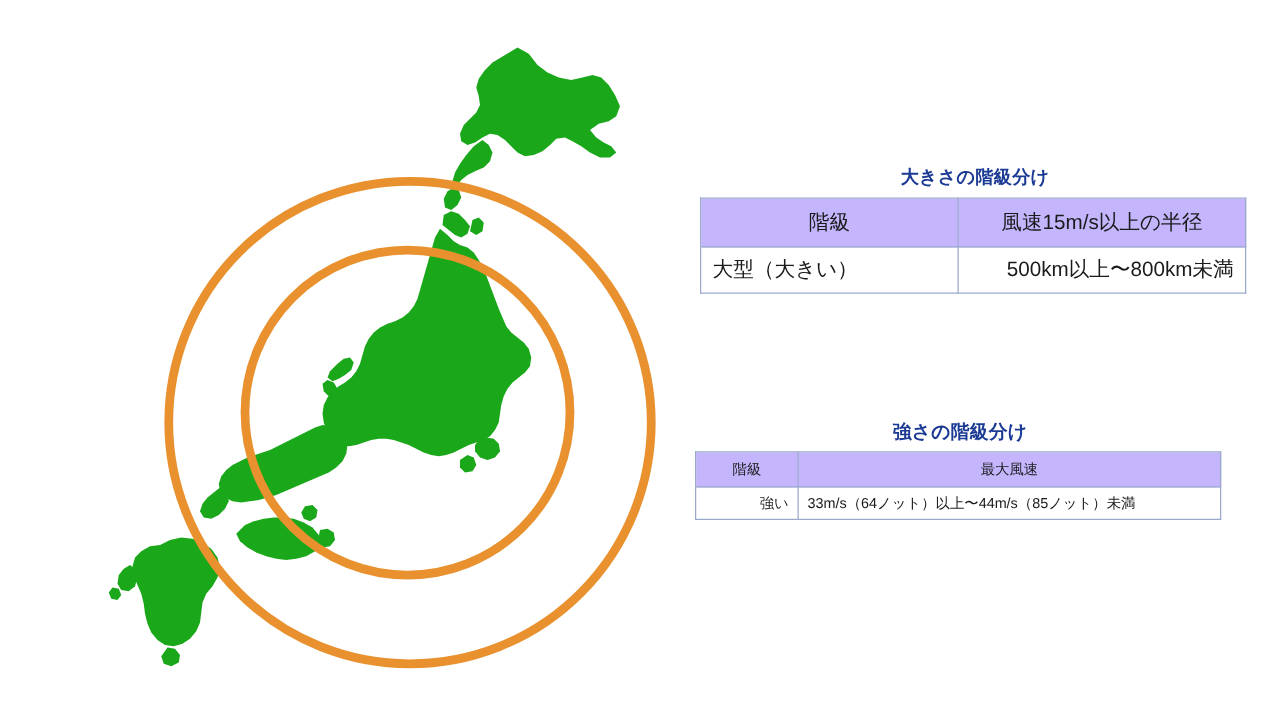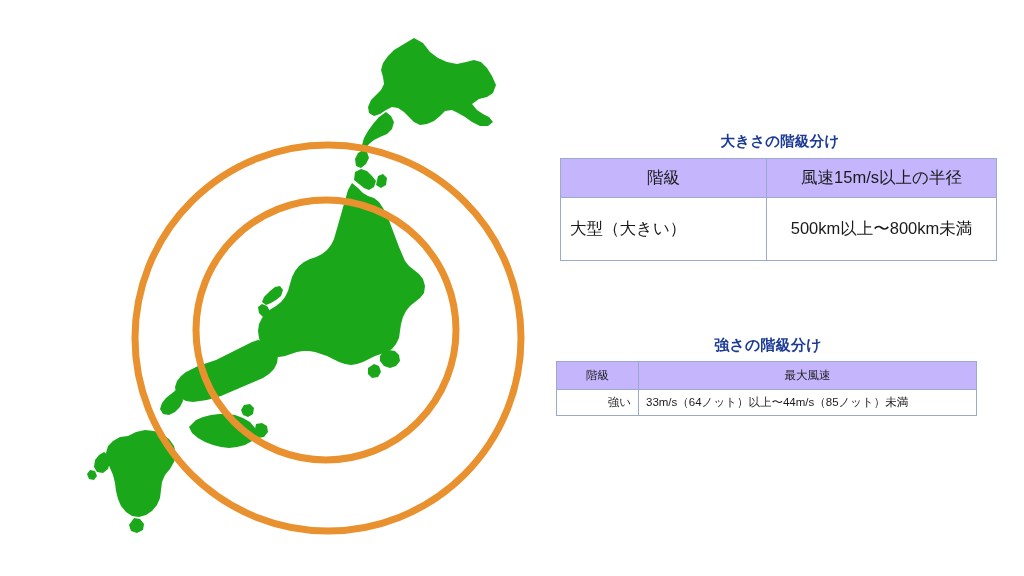--- a/index.html
+++ b/index.html
@@ -68,26 +68,26 @@
     vertical-align: middle;
     white-space: nowrap;
   }
   table.data-table thead td, table.data-table thead th {
     background: #c4b5fd;
     text-align: center;
   }
 
   
   #size-table { width: 436px; }
-  #size-table td { font-size: 16.5px; padding: 20px 9px; }
+  #size-table td { font-size: 16.5px; padding: 7px 9px; }
   #size-table thead td { padding: 8px 9px; }
   #size-table .col-grade { width: 206px; }
   #size-table .col-value { width: 230px; }
   #size-table tbody .cell-grade { text-align: left; }
-  #size-table tbody .cell-value { text-align: center; margin-top: 48px; }
+  #size-table tbody .cell-value { text-align: right; margin-top: 48px; }
 
   
   #strength-table { width: 420px; }
   #strength-table td { font-size: 11.5px; padding: 5px 7px; }
   #strength-table thead td { padding: 6px 7px; }
   #strength-table .col-grade { width: 82px; }
   #strength-table .col-value { width: 338px; }
   #strength-table tbody .cell-grade { text-align: right; }
   #strength-table tbody .cell-value { text-align: left; margin-left: 48px; }
 </style>

